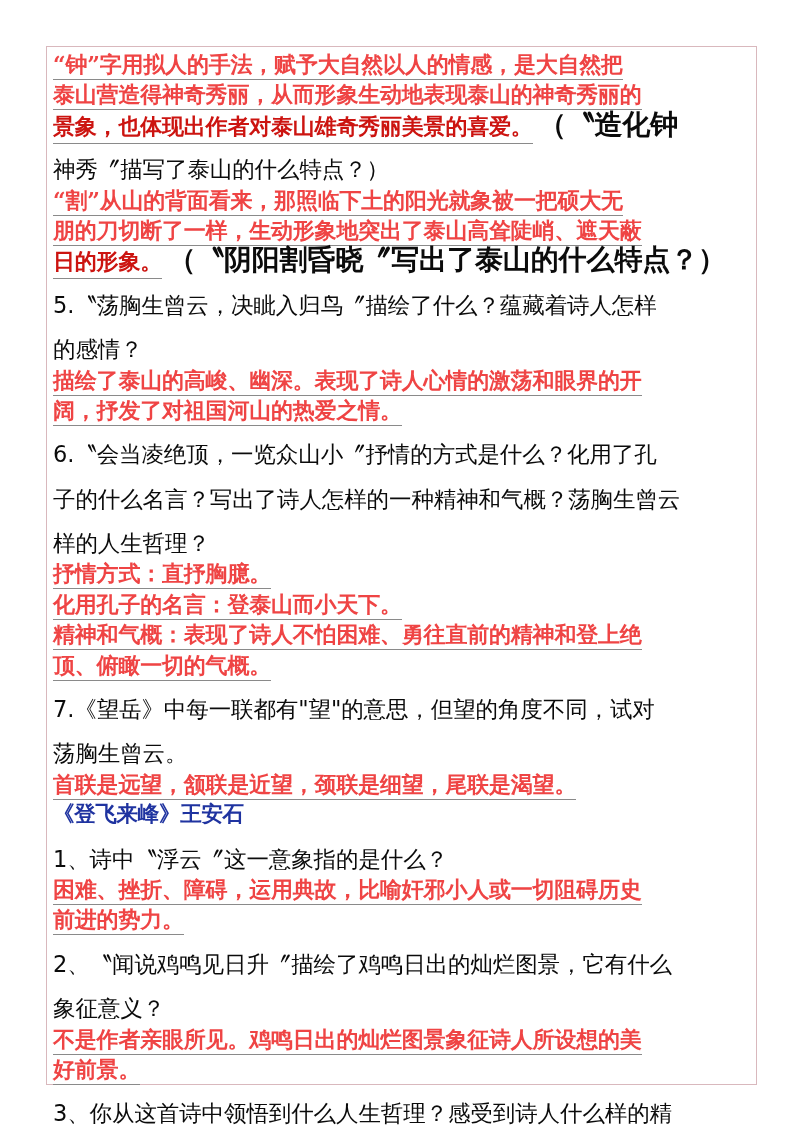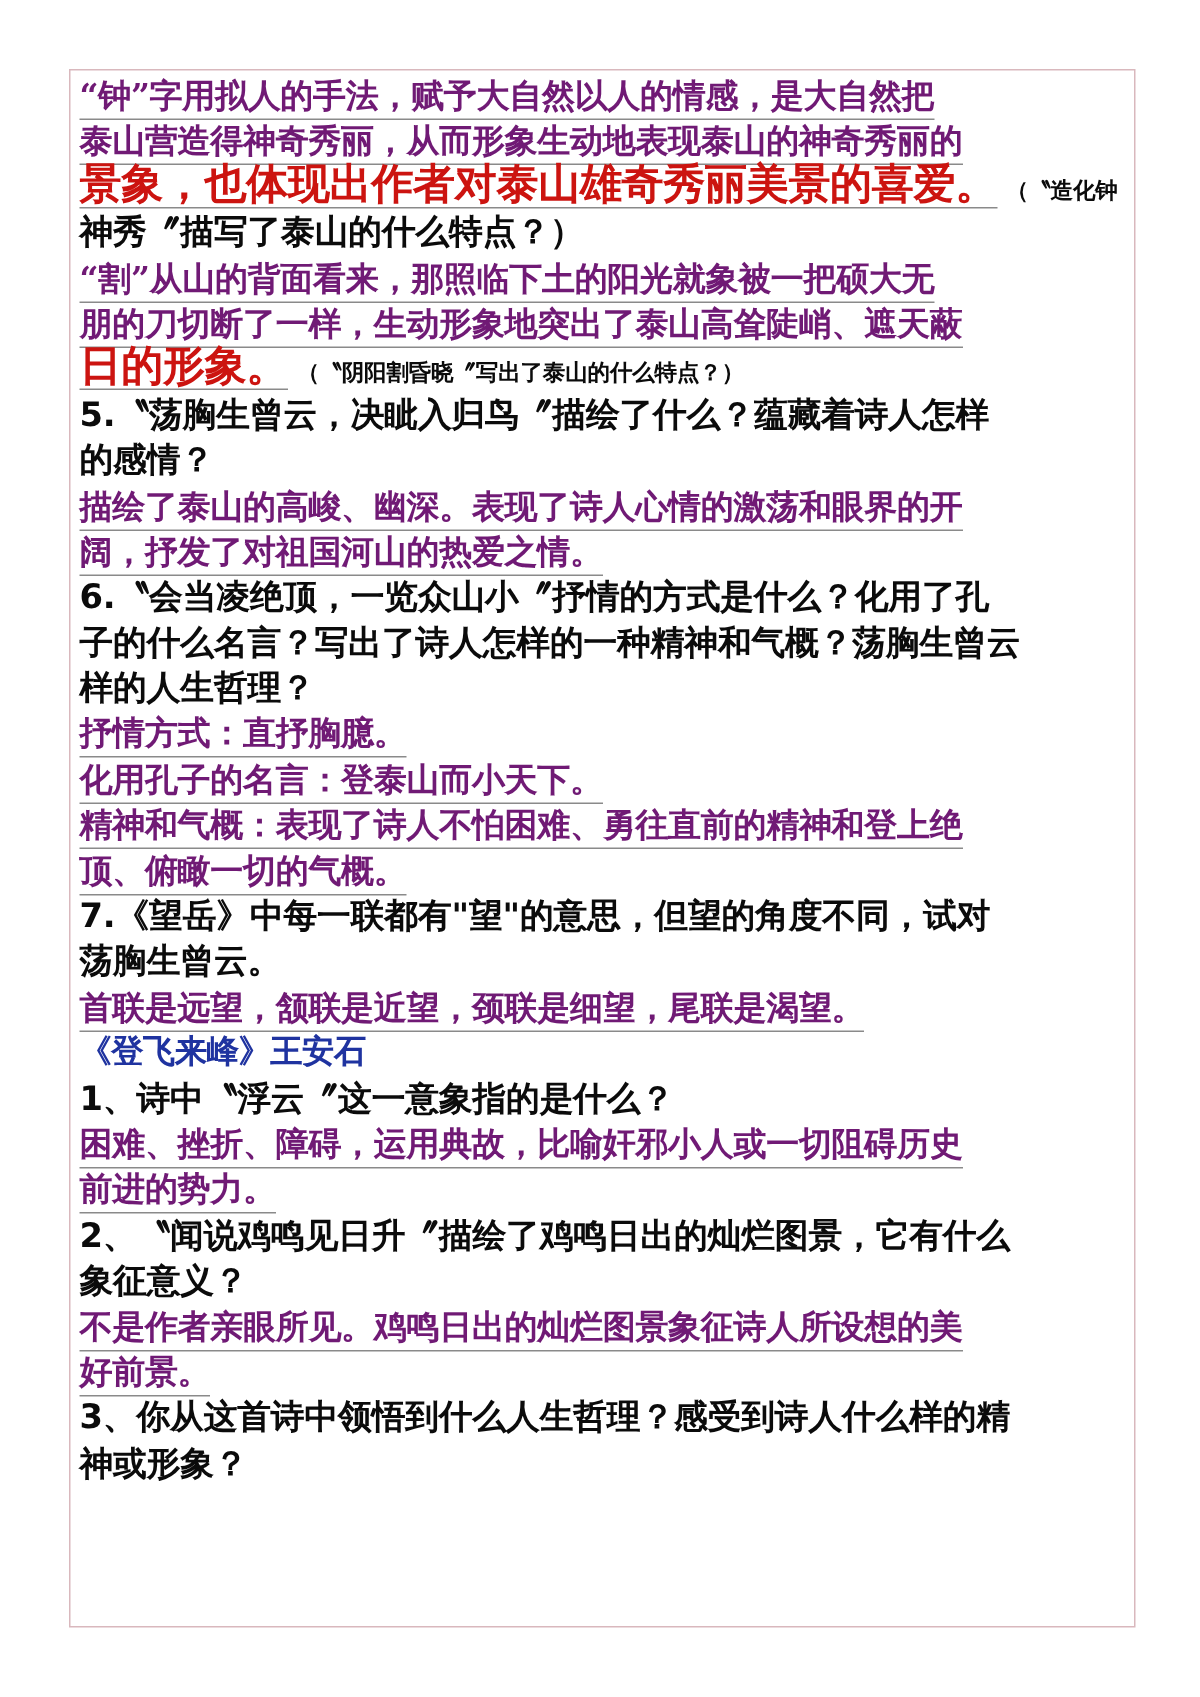--- a/index.html
+++ b/index.html
@@ -51,28 +51,29 @@
     height: 30.4px;
     white-space: nowrap;
     letter-spacing: 0px;
     text-align: left;
   }
 
   
   .q {
     color: #0b0b0b;
     font-family: "DejaVu Sans", "Liberation Sans", sans-serif;
-    font-weight: 700;
+    font-weight: 400;
     font-size: 22.5px;
     letter-spacing: -0.1px;
+    margin-top: 14px;
   }
 
   
   .a {
-    color: #701a75;
+    color: #ef4444;
     font-family: "DejaVu Serif", "Liberation Serif", serif;
     font-weight: 700;
     font-size: 22px;
     letter-spacing: -0.2px;
   }
 
   
   .a .u {
     display: inline-block;
     border-bottom: 1.4px solid #8a8a8a;
@@ -85,34 +86,34 @@
     color: #1f33a0;
     font-family: "DejaVu Sans", "Liberation Sans", sans-serif;
     font-weight: 700;
     font-size: 21.5px;
     letter-spacing: -0.3px;
   }
 
   
   .mix .seg-a {
     color: #cc1410;
-    font-family: Liberation Serif, serif;
+    font-family: Liberation Mono, monospace;
     font-weight: 700;
-    font-size: 28px;
+    font-size: 22px;
     display: inline-block;
     border-bottom: 1.4px solid #8a8a8a;
     padding-bottom: 1px;
     line-height: 27px;
     letter-spacing: -0.2px;
   }
   .mix .seg-q {
     color: #0b0b0b;
     font-family: "DejaVu Sans", "Liberation Sans", sans-serif;
     font-weight: 700;
-    font-size: 15px;
+    font-size: 28px;
     letter-spacing: -0.1px;
     padding-left: 6px;
   }
 </style>
 </head>
 <body>
 
 <div id="page">
   <div id="page-frame">
     <div id="content">

